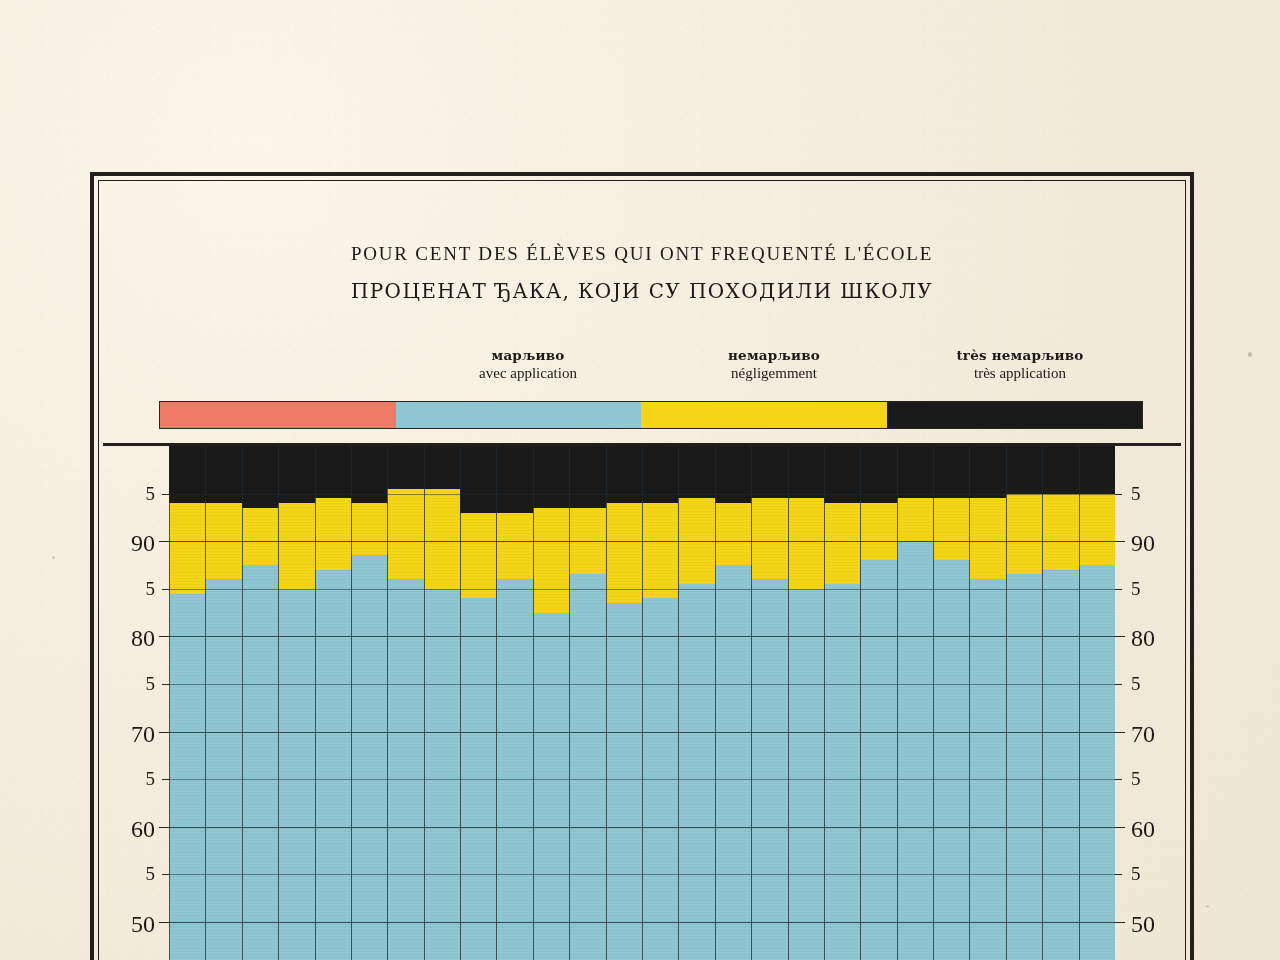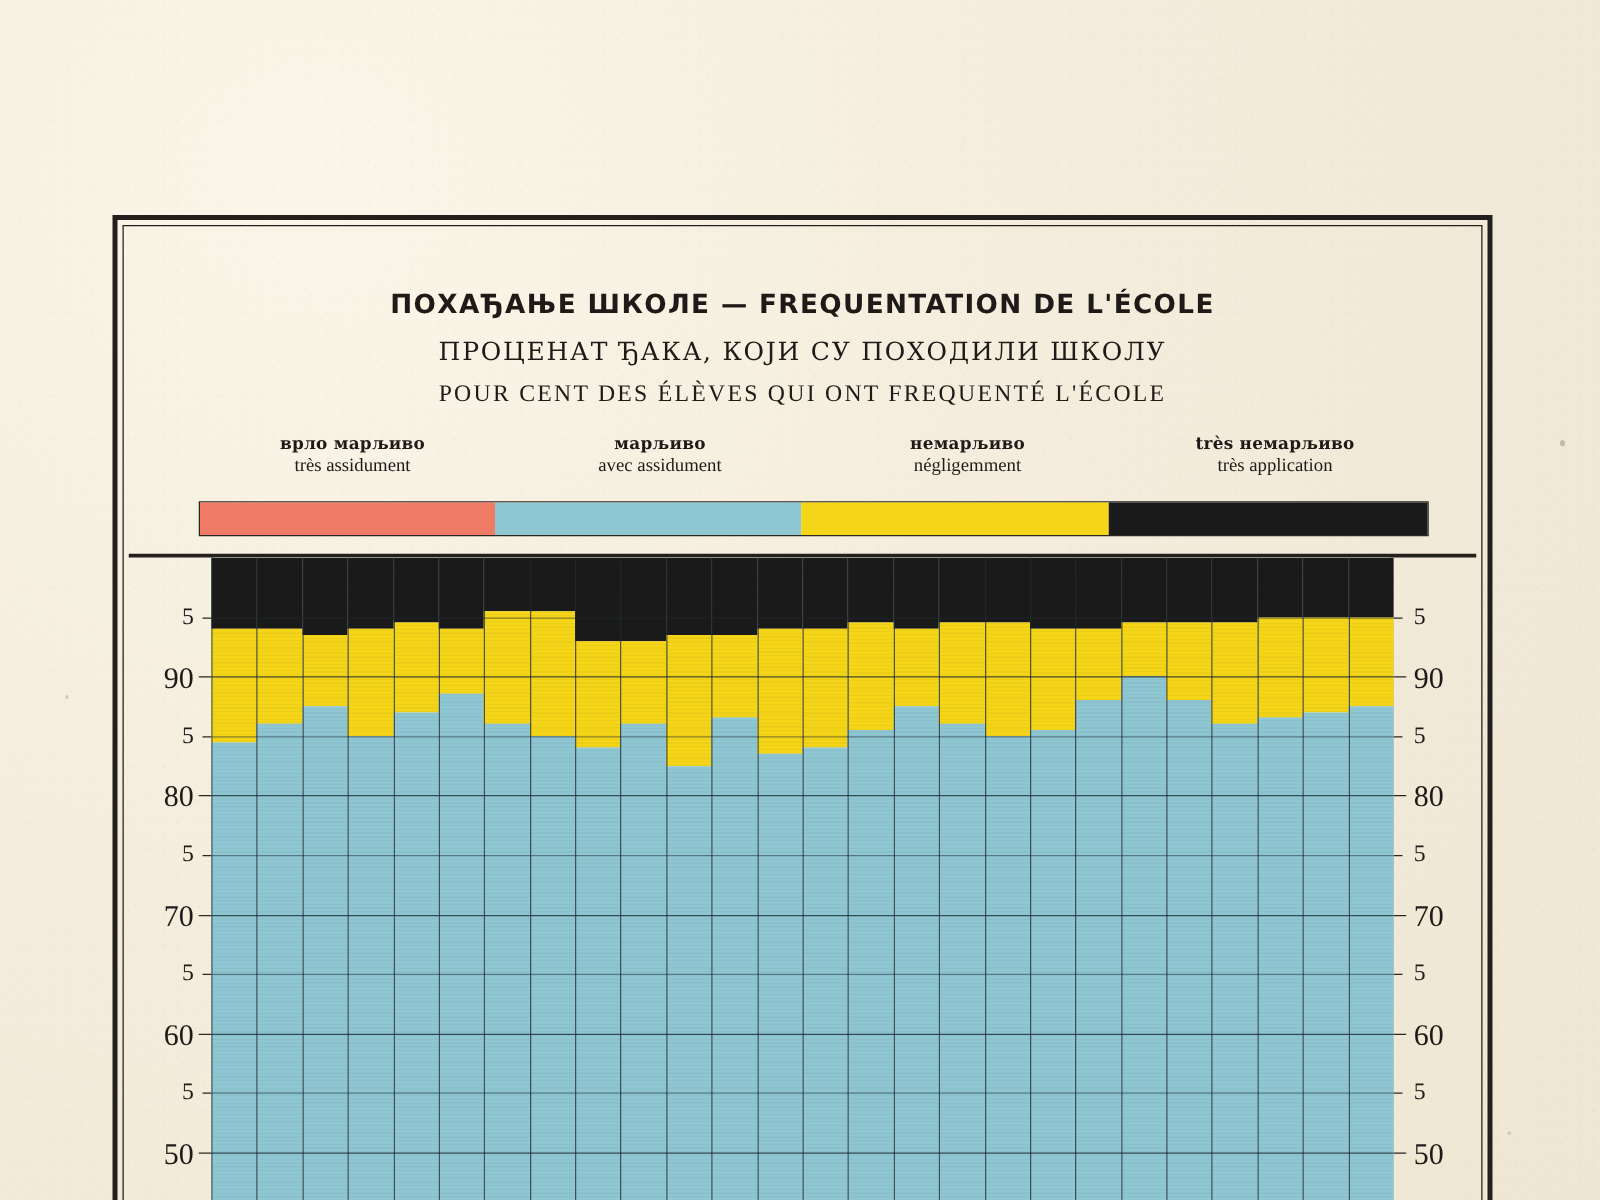--- a/index.html
+++ b/index.html
@@ -233,33 +233,28 @@
 
   <div class="speck" style="left:1248px; top:352px; width:4px; height:5px;"></div>
   <div class="speck" style="left:944px; top:681px; width:3px; height:3px;"></div>
   <div class="speck" style="left:52px; top:556px; width:3px; height:3px; background:rgba(120,100,70,.25);"></div>
   <div class="speck" style="left:1206px; top:905px; width:3px; height:3px; background:rgba(120,100,70,.22);"></div>
 
   <div id="plate">
     <div id="plate-inner">
 
       <div id="titles">
-        <div id="title-main">ПОХАЂАЊЕ ШКОЛЕ — FREQUENTATION DE L'ÉCOLE</div>
+        <div id="title-sub2">POUR CENT DES ÉLÈVES QUI ONT FREQUENTÉ L'ÉCOLE</div>
         <div id="title-sub1">ПРОЦЕНАТ ЂАКА, КОЈИ СУ ПОХОДИЛИ ШКОЛУ</div>
-        <div id="title-sub2">POUR CENT DES ÉLÈVES QUI ONT FREQUENTÉ L'ÉCOLE</div>
       </div>
 
       <div id="legend">
-        <div class="legend-col" style="left:0px;   top:0px; width:246px;">
-          <div class="legend-l1">врло марљиво</div>
-          <div class="legend-l2">très assidument</div>
-        </div>
         <div class="legend-col" style="left:246px; top:0px; width:246px;">
           <div class="legend-l1">марљиво</div>
-          <div class="legend-l2">avec assidument</div>
+          <div class="legend-l2">avec application</div>
         </div>
         <div class="legend-col" style="left:492px; top:0px; width:246px;">
           <div class="legend-l1">немарљиво</div>
           <div class="legend-l2">négligemment</div>
         </div>
         <div class="legend-col" style="left:738px; top:0px; width:246px;">
           <div class="legend-l1">très немарљиво</div>
           <div class="legend-l2">très application</div>
         </div>
 

